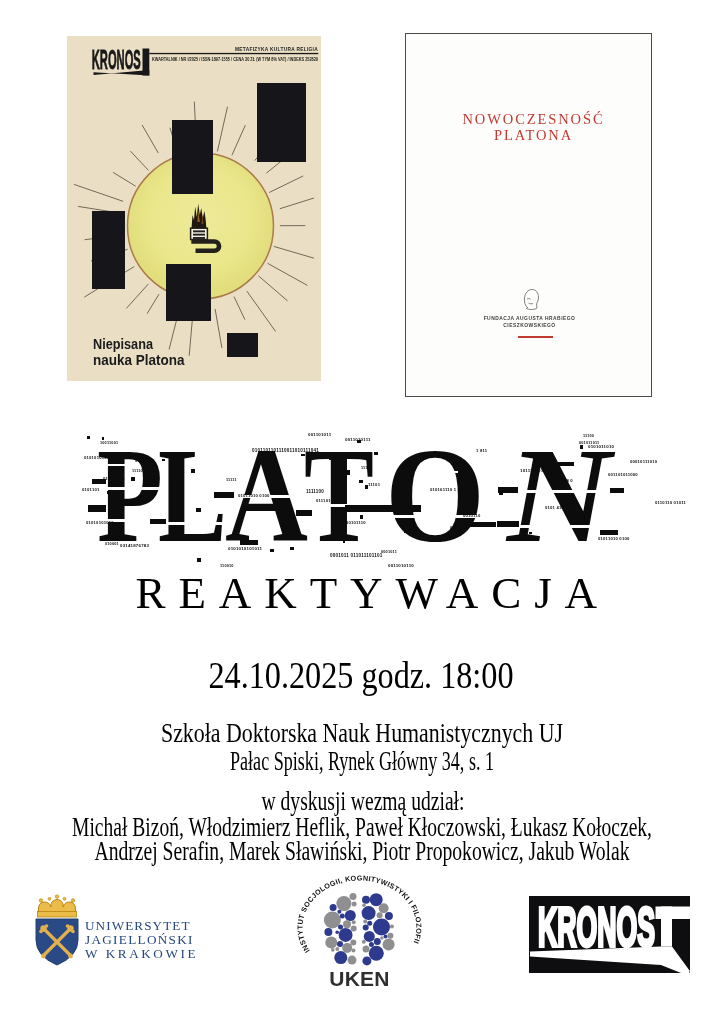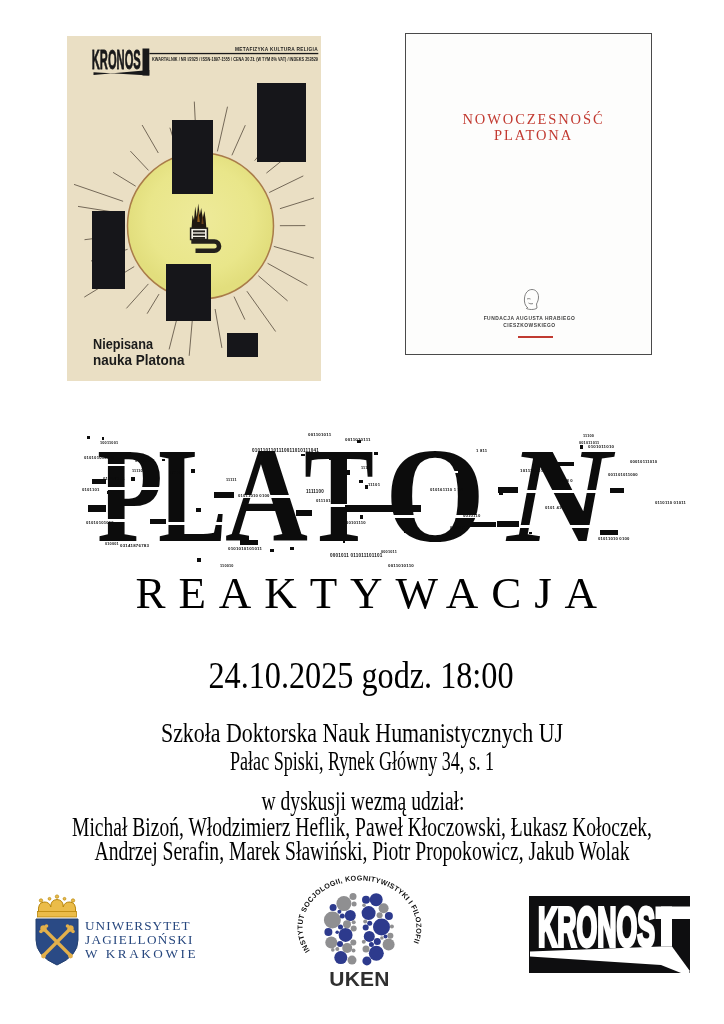--- a/index.html
+++ b/index.html
@@ -87,21 +87,21 @@
   <rect x="99" y="228" width="45" height="57" fill="#16161a"></rect>
 
   <rect x="160" y="297" width="31" height="24" fill="#16161a"></rect>
 
   <g fill="#1b1b1b" font-family="Liberation Sans" font-weight="bold" font-size="15.5">
     <text x="26" y="313" textLength="60" lengthAdjust="spacingAndGlyphs">Niepisana</text>
     <text x="26" y="329" textLength="91.5" lengthAdjust="spacingAndGlyphs">nauka Platona</text>
   </g>
 </svg>
 
-<div class="abs" style="left:405px;top:33px;width:247px;height:322px;background:#fdfdfc;border:1.4px solid #4a4a4a;box-sizing:border-box">
+<div class="abs" style="left:405px;top:33px;width:247px;height:364px;background:#fdfdfc;border:1.4px solid #4a4a4a;box-sizing:border-box">
 
   <div class="abs" style="left:10px;right:0;top:78px;text-align:center;color:#C23A31;font-size:14.5px;letter-spacing:1.9px;line-height:15.5px">NOWOCZESNOŚĆ<br>PLATONA</div>
 
   <svg class="abs" style="left:112px;top:252px" width="28" height="26" viewBox="0 0 28 26">
     <g fill="none" stroke="#6b6b6b" stroke-width="0.85">
       <path d="M10 22 C7 20 6 16 6.5 12 C7 7 10 3.5 14 3.5 C18 3.5 20.5 7 20.5 11 C20.5 14 19.5 16 18.5 18 L19 22"></path>
       <path d="M9 13 C10 12.5 11.5 12.5 12.5 13"></path>
       <path d="M10.5 17 C12 18 14 18 15 17.5"></path>
       <path d="M8 22 C10 24 17 24 19 22"></path>
     </g>

